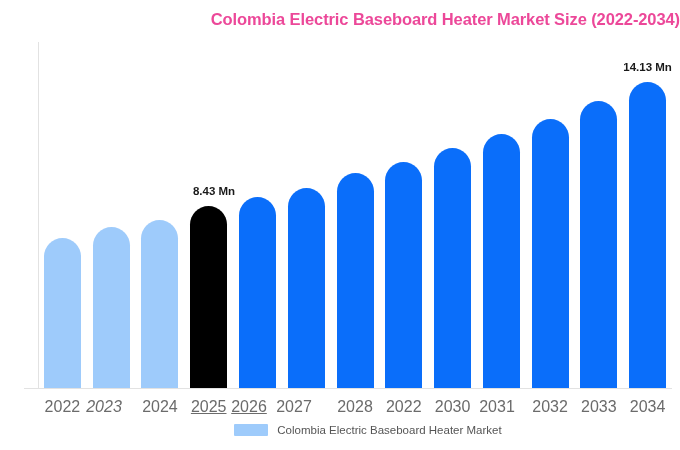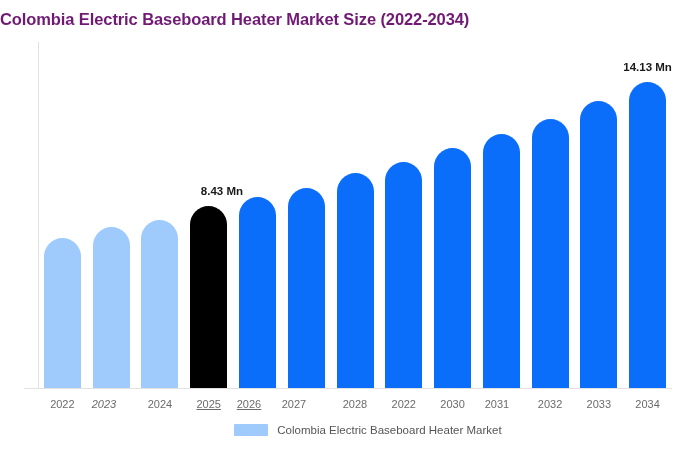--- a/index.html
+++ b/index.html
@@ -20,24 +20,24 @@
     width: 680px;
     height: 450px;
     box-sizing: border-box;
   }
 
   .chart-title {
     position: absolute;
     top: 10px;
     left: 0;
     width: 680px;
-    text-align: left;
+    text-align: right;
     font-size: 16.5px;
     font-weight: bold;
-    color: #701a75;
+    color: #ec4899;
     letter-spacing: -0.1px;
     white-space: nowrap;
   }
 
   
   .plot-area {
     position: absolute;
     left: 38px;
     top: 42px;
     width: 634px;
@@ -67,21 +67,21 @@
     width: 0;
     font-size: 11px;
     color: #6b6b6b;
     text-align: right;
     white-space: nowrap;
   }
 
   .x-tick-label {
     position: absolute;
     top: 398px;
-    font-size: 11px;
+    font-size: 16px;
     color: #6b6b6b;
     text-align: center;
     white-space: nowrap;
   }
 
   .bar {
     position: absolute;
     bottom: 0;
     border-top-left-radius: 19px;
     border-top-right-radius: 19px;
@@ -165,21 +165,21 @@
       <div class="bar" style="left: 298.5px; width: 37px; height: 215.169px; background: rgb(10, 110, 250);"></div>
       <div class="bar" style="left: 347.269px; width: 37px; height: 226.197px; background: rgb(10, 110, 250);"></div>
       <div class="bar" style="left: 396.038px; width: 37px; height: 240.254px; background: rgb(10, 110, 250);"></div>
       <div class="bar" style="left: 444.808px; width: 37px; height: 254.31px; background: rgb(10, 110, 250);"></div>
       <div class="bar" style="left: 493.577px; width: 37px; height: 269.231px; background: rgb(10, 110, 250);"></div>
       <div class="bar" style="left: 542.346px; width: 37px; height: 287.18px; background: rgb(10, 110, 250);"></div>
       <div class="bar" style="left: 591.115px; width: 37px; height: 305.561px; background: rgb(10, 110, 250);"></div>
     </div>
 
   <div id="value-labels">
-      <div class="bar-value-label" style="left: 153px; width: 90px; top: 184.701px; text-align: right;">8.43 Mn</div>
+      <div class="bar-value-label" style="left: 169px; width: 90px; top: 184.701px;">8.43 Mn</div>
       <div class="bar-value-label" style="left: 602.615px; width: 90px; top: 61.4387px;">14.13 Mn</div>
     </div>
 
   <div class="legend">
     <span class="legend-swatch" id="legend-swatch-0" style="background: rgb(158, 203, 251);"></span>
     <span class="legend-label">Colombia Electric Baseboard Heater Market</span>
   </div>
 
 </div>
 

